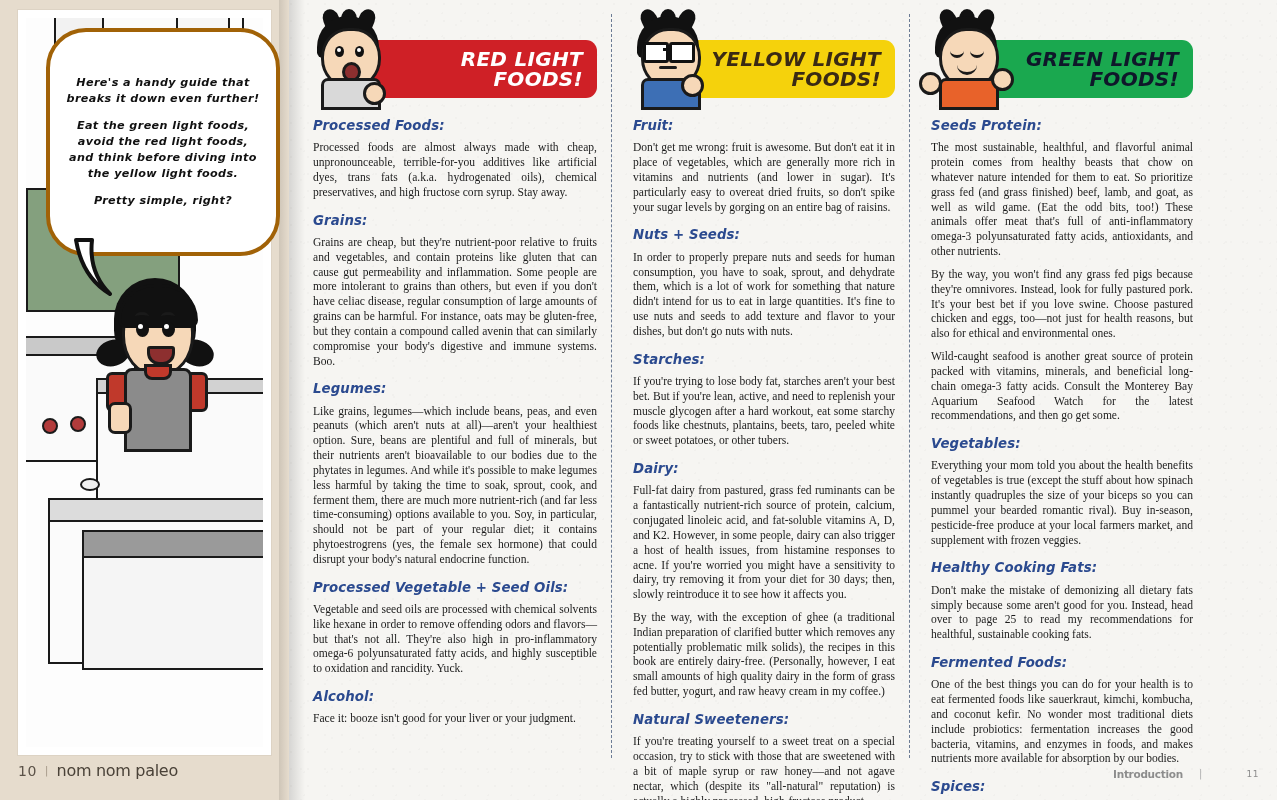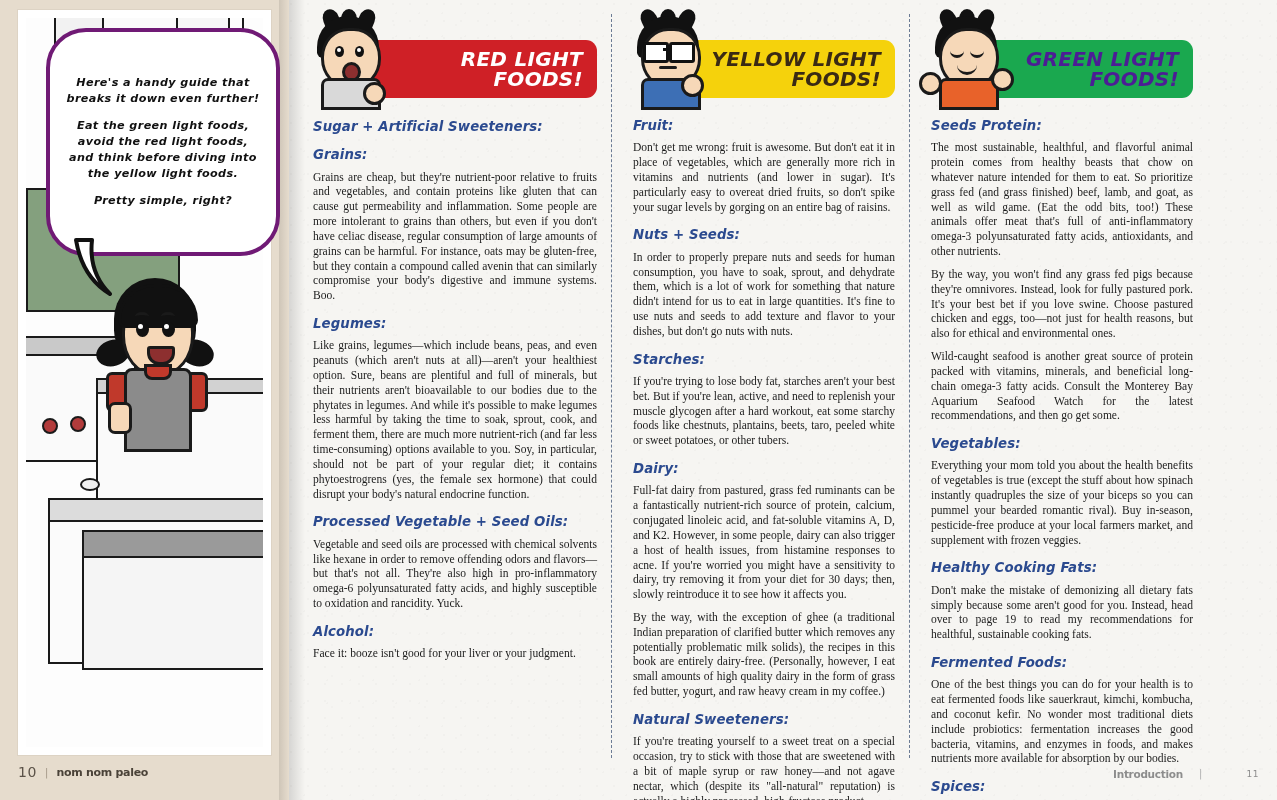--- a/index.html
+++ b/index.html
@@ -68,21 +68,21 @@
   .g-body{position:absolute;left:24px;top:90px;width:62px;height:78px;background:#8b8b8b;border:3px solid #1a1a1a;border-radius:8px 8px 0 0;}
   .g-sleeve{position:absolute;top:94px;width:22px;height:34px;background:#c0392b;border:3px solid #1a1a1a;border-radius:6px;}
   .g-sleeve.l{left:6px;}
   .g-sleeve.r{left:80px;}
   .g-collar{position:absolute;left:44px;top:86px;width:22px;height:10px;background:#c0392b;border:3px solid #1a1a1a;border-radius:0 0 8px 8px;}
   .g-arm{position:absolute;left:8px;top:124px;width:18px;height:26px;background:#f6d8b8;border:3px solid #1a1a1a;border-radius:7px;}
 
   
   .bubble{
     position:absolute;left:28px;top:18px;width:234px;height:228px;
-    background:#ffffff;border:4px solid #701a75;border-radius:40px;
+    background:#ffffff;border:4px solid #a16207;border-radius:40px;
     z-index:5;box-sizing:border-box;
     display:flex;align-items:center;justify-content:center;
   }
   .bubble-tail{
     position:absolute;left:52px;top:228px;width:54px;height:58px;z-index:6;
   }
   .bubble-text{
     font-family:"DejaVu Sans",sans-serif;
     font-style:italic;font-weight:700;
     font-size:11.2px;line-height:1.42;
@@ -93,21 +93,21 @@
   .bubble-text p:last-child{margin-bottom:0;}
 
   .left-footer{
     position:absolute;left:18px;bottom:20px;
     display:flex;align-items:center;gap:8px;
     font-family:"DejaVu Sans",sans-serif;
     color:#5b5248;
   }
   .lf-num{font-size:14px;letter-spacing:0.5px;}
   .lf-sep{color:#a89c8c;font-size:11px;}
-  .lf-title{font-size:11px;font-weight:700;letter-spacing:-0.3px;color:#4a4238;}
+  .lf-title{font-size:16px;font-weight:400;letter-spacing:-0.3px;color:#4a4238;}
 
   
   .right-page{
     position:relative;flex:1;height:800px;
     background:#f6f5f2;
     background-image:
       radial-gradient(circle at 12% 22%, rgba(0,0,0,0.018) 0 1px, transparent 1px),
       radial-gradient(circle at 67% 58%, rgba(0,0,0,0.018) 0 1px, transparent 1px),
       radial-gradient(circle at 38% 81%, rgba(0,0,0,0.015) 0 1px, transparent 1px);
     background-size:17px 17px, 23px 23px, 31px 31px;
@@ -297,22 +297,23 @@
           <div class="m-hand" style="left:54px;top:66px;"></div>
         </div>
         <div class="banner" style="background:#cf2026;">
           <div class="banner-title" style="color:#ffffff;">
             <span>Red Light</span>
             <span>Foods!</span>
           </div>
         </div>
       </div>
 
-
-      <h3 class="sec">Sugar + Artificial Sweeteners:</h3>
+      <h3 class="sec first">Processed Foods:</h3>
+      <p class="body">Processed foods are almost always made with cheap, unpronounceable, terrible-for-you additives like artificial dyes, trans fats (a.k.a. hydrogenated oils), chemical preservatives, and high fructose corn syrup. Stay away.</p>
+
 
       <h3 class="sec">Grains:</h3>
       <p class="body">Grains are cheap, but they're nutrient-poor relative to fruits and vegetables, and contain proteins like gluten that can cause gut permeability and inflammation. Some people are more intolerant to grains than others, but even if you don't have celiac disease, regular consumption of large amounts of grains can be harmful. For instance, oats may be gluten-free, but they contain a compound called avenin that can similarly compromise your body's digestive and immune systems. Boo.</p>
 
       <h3 class="sec">Legumes:</h3>
       <p class="body">Like grains, legumes—which include beans, peas, and even peanuts (which aren't nuts at all)—aren't your healthiest option. Sure, beans are plentiful and full of minerals, but their nutrients aren't bioavailable to our bodies due to the phytates in legumes. And while it's possible to make legumes less harmful by taking the time to soak, sprout, cook, and ferment them, there are much more nutrient-rich (and far less time-consuming) options available to you. Soy, in particular, should not be part of your regular diet; it contains phytoestrogrens (yes, the female sex hormone) that could disrupt your body's natural endocrine function.</p>
 
       <h3 class="sec">Processed Vegetable + Seed Oils:</h3>
       <p class="body">Vegetable and seed oils are processed with chemical solvents like hexane in order to remove offending odors and flavors—but that's not all. They're also high in pro-inflammatory omega-6 polyunsaturated fatty acids, and highly susceptible to oxidation and rancidity. Yuck.</p>
 
@@ -371,37 +372,37 @@
           <div class="m-hair"></div>
           <div class="m-face"></div>
           <div class="m-smile l"></div>
           <div class="m-smile r"></div>
           <div class="m-mouth-s"></div>
           <div class="m-shirt" style="background:#e8622a;"></div>
           <div class="m-hand" style="left:-8px;top:56px;"></div>
           <div class="m-hand" style="left:64px;top:52px;"></div>
         </div>
         <div class="banner" style="background:#1aa84f;">
-          <div class="banner-title" style="color:#4c1d95;">
+          <div class="banner-title" style="color:#0f172a;">
             <span>Green Light</span>
             <span>Foods!</span>
           </div>
         </div>
       </div>
 
       <h3 class="sec first">Seeds Protein:</h3>
       <p class="body">The most sustainable, healthful, and flavorful animal protein comes from healthy beasts that chow on whatever nature intended for them to eat. So prioritize grass fed (and grass finished) beef, lamb, and goat, as well as wild game. (Eat the odd bits, too!) These animals offer meat that's full of anti-inflammatory omega-3 polyunsaturated fatty acids, antioxidants, and other nutrients.</p>
       <p class="body">By the way, you won't find any grass fed pigs because they're omnivores. Instead, look for fully pastured pork. It's your best bet if you love swine. Choose pastured chicken and eggs, too—not just for health reasons, but also for ethical and environmental ones.</p>
       <p class="body">Wild-caught seafood is another great source of protein packed with vitamins, minerals, and beneficial long-chain omega-3 fatty acids. Consult the Monterey Bay Aquarium Seafood Watch for the latest recommendations, and then go get some.</p>
 
       <h3 class="sec">Vegetables:</h3>
       <p class="body">Everything your mom told you about the health benefits of vegetables is true (except the stuff about how spinach instantly quadruples the size of your biceps so you can pummel your bearded romantic rival). Buy in-season, pesticide-free produce at your local farmers market, and supplement with frozen veggies.</p>
 
       <h3 class="sec">Healthy Cooking Fats:</h3>
-      <p class="body">Don't make the mistake of demonizing all dietary fats simply because some aren't good for you. Instead, head over to page 19 to read my recommendations for healthful, sustainable cooking fats.</p>
+      <p class="body">Don't make the mistake of demonizing all dietary fats simply because some aren't good for you. Instead, head over to page 25 to read my recommendations for healthful, sustainable cooking fats.</p>
 
       <h3 class="sec">Fermented Foods:</h3>
       <p class="body">One of the best things you can do for your health is to eat fermented foods like sauerkraut, kimchi, kombucha, and coconut kefir. No wonder most traditional diets include probiotics: fermentation increases the good bacteria, vitamins, and enzymes in foods, and makes nutrients more available for absorption by our bodies.</p>
 
       <h3 class="sec">Spices:</h3>
 
     </div>
 
     <div class="right-footer">
       <span class="rf-title">Introduction</span>

